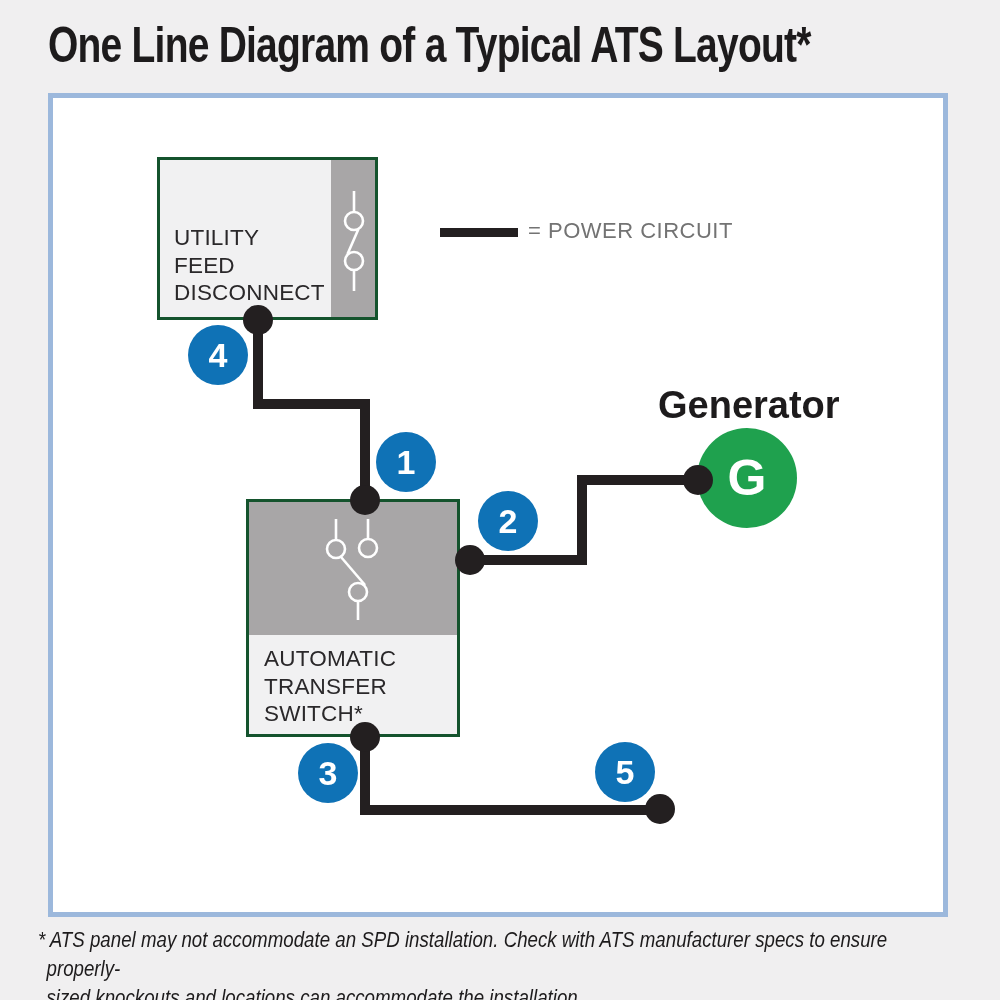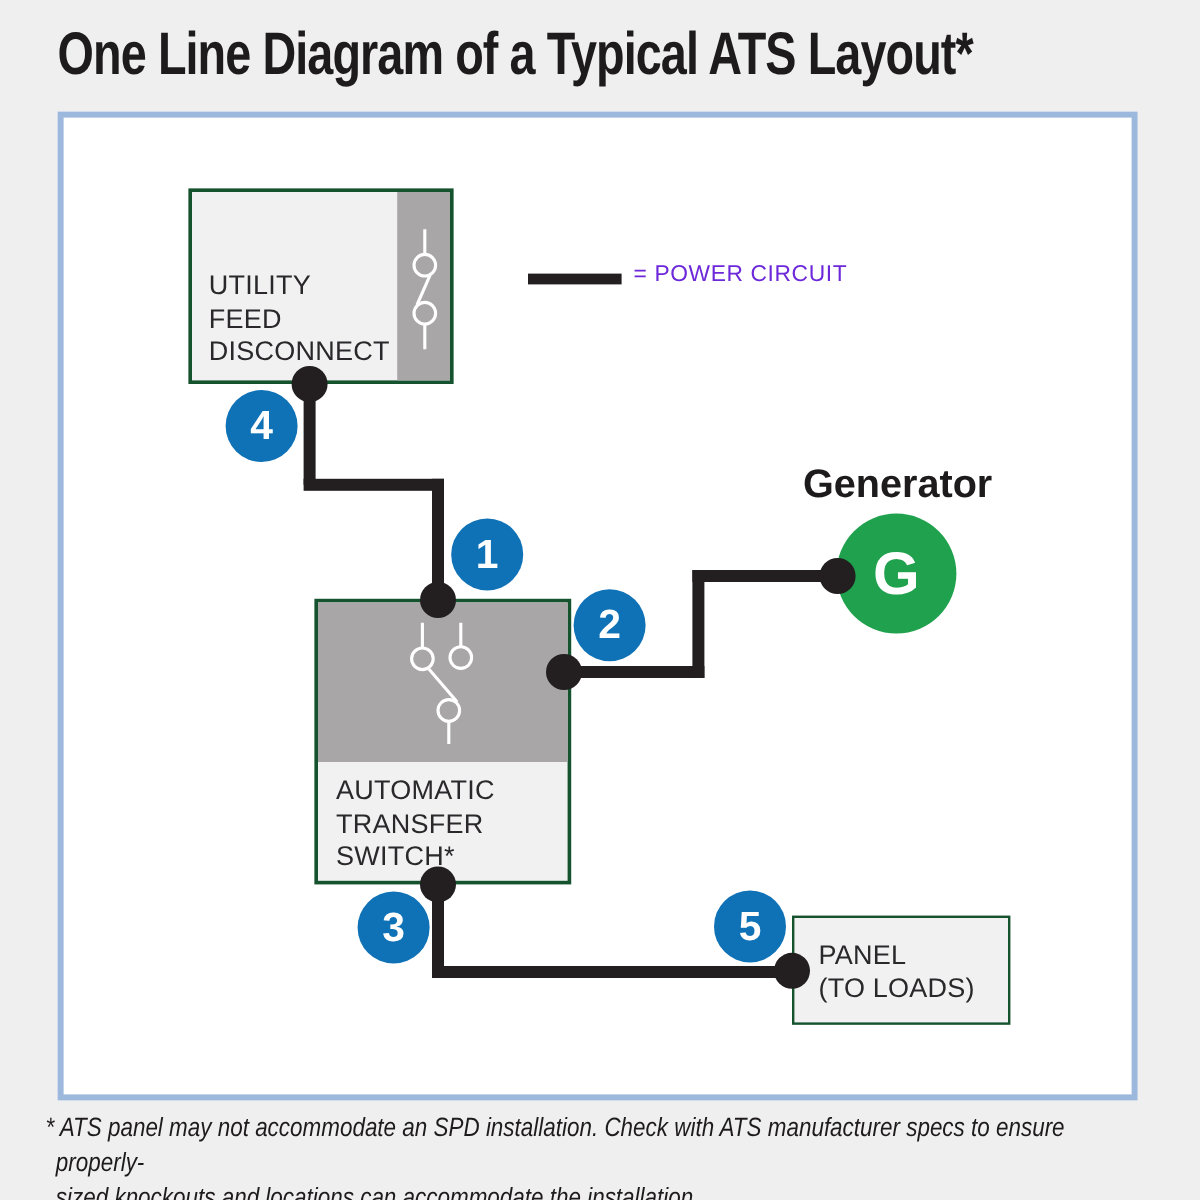--- a/index.html
+++ b/index.html
@@ -31,24 +31,24 @@
   .dot {
     position:absolute; width:30px; height:30px; border-radius:50%;
     background:#231f20;
   }
   .marker {
     position:absolute; width:60px; height:60px; border-radius:50%;
     background:#0f72b6; color:#ffffff; font-size:34px; font-weight:bold;
     display:flex; align-items:center; justify-content:center;
   }
   .legend-line { position:absolute; left:440px; top:228px; width:78px; height:9px; background:#231f20; }
-  .legend-label { position:absolute; left:528px; top:218px; font-size:19px; color:#6d28d9; letter-spacing:0.5px; }
+  .legend-label { position:absolute; left:528px; top:218px; font-size:22px; color:#737373; letter-spacing:0.5px; }
   .generator-label {
     position:absolute; left:658px; top:384px; width:180px; text-align:center;
-    font-size:33px; font-weight:bold; color:#1d1b1c;
+    font-size:38px; font-weight:bold; color:#1d1b1c;
   }
   .generator-node {
     position:absolute; left:697px; top:428px; width:100px; height:100px;
     border-radius:50%; background:#1fa14e;
     display:flex; align-items:center; justify-content:center;
     color:#ffffff; font-size:50px; font-weight:bold;
   }
   .footnote {
     position:absolute; left:38px; top:925px; width:1080px;
     font-size:22px; font-style:italic; color:#1d1b1c;
@@ -94,41 +94,37 @@
   </div>
 
   <div class="legend-line"></div>
   <div class="legend-label">= POWER CIRCUIT</div>
 
   <div class="generator-label">Generator</div>
   <div class="generator-node">
     <span>G</span>
   </div>
 
-  <div class="node-box" style="left:262px; top:499px; width:214px; height:238px;">
+  <div class="node-box" style="left:246px; top:499px; width:214px; height:238px;">
     <div class="gray-panel" style="left:0; top:0; width:100%; height:133px;">
       <svg width="208" height="133" viewBox="0 0 208 133" fill="none" stroke="#ffffff" stroke-width="2.6">
         <line x1="87" y1="17" x2="87" y2="38"></line>
         <line x1="119" y1="17" x2="119" y2="38"></line>
         <circle cx="87" cy="47" r="9"></circle>
         <circle cx="119" cy="46" r="9"></circle>
         <line x1="92" y1="55" x2="116" y2="83"></line>
         <circle cx="109" cy="90" r="9"></circle>
         <line x1="109" y1="99" x2="109" y2="118"></line>
       </svg>
     </div>
     <div class="node-label" style="left:15px; top:143px;">AUTOMATIC
 TRANSFER
 SWITCH*</div>
   </div>
 
-  <div class="node-box" style="left:660px; top:763px; width:182px; height:91px; border-width:2px;">
-    <div class="node-label" style="left:20px; top:17px;">PANEL
-(TO LOADS)</div>
-  </div>
 
   <div class="dot" style="left:243px; top:305px;"></div>
   <div class="dot" style="left:350px; top:485px;"></div>
   <div class="dot" style="left:455px; top:545px;"></div>
   <div class="dot" style="left:683px; top:465px;"></div>
   <div class="dot" style="left:350px; top:722px;"></div>
   <div class="dot" style="left:645px; top:794px;"></div>
 
   <div class="marker" style="left:376px; top:432px;">
     <span>1</span>

